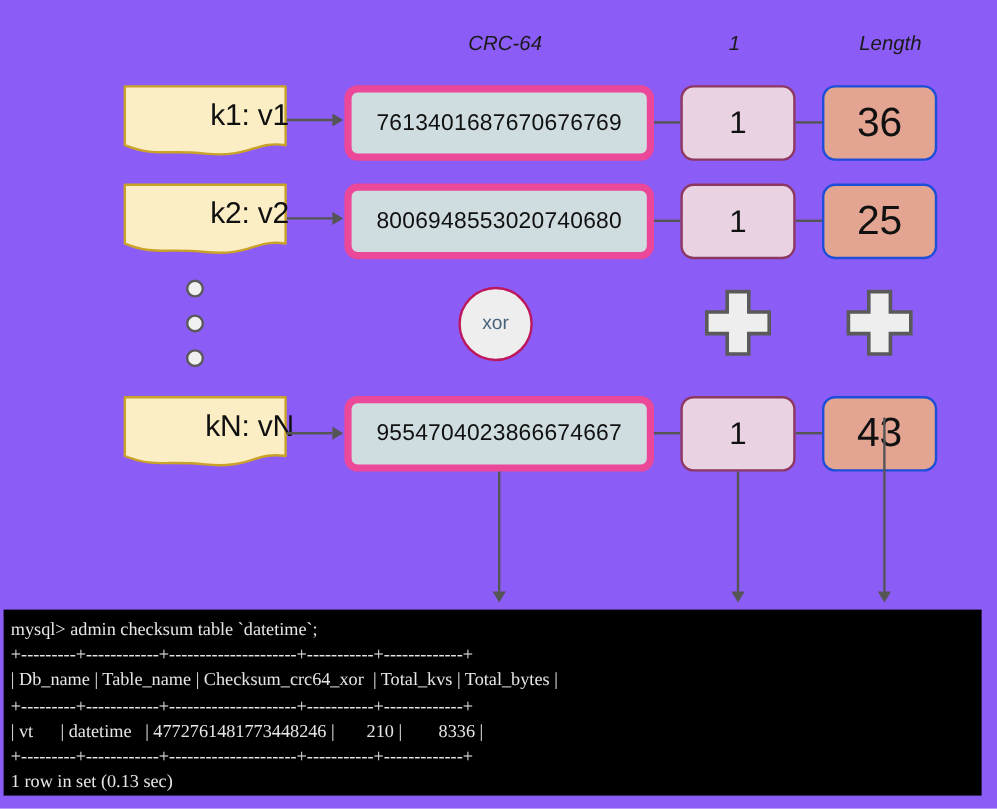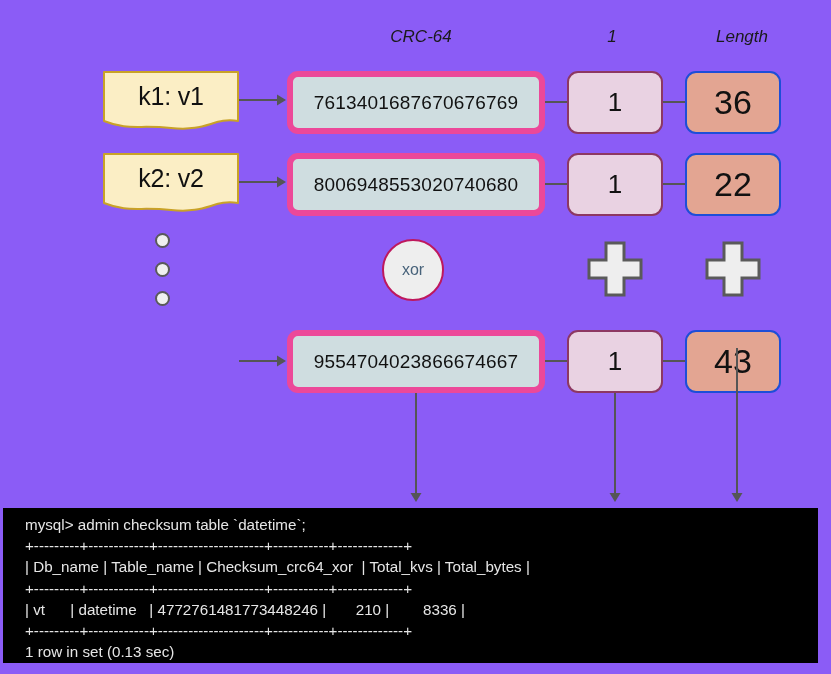--- a/index.html
+++ b/index.html
@@ -47,20 +47,21 @@
     top: 0;
     width: 136px;
     height: 50px;
     display: flex;
     align-items: center;
     justify-content: center;
     font-size: 25px;
     color: #101010;
     letter-spacing: -0.2px;
     white-space: nowrap;
+    padding-left: 37px;
   }
 
   
   .rbox {
     position: absolute;
     box-sizing: border-box;
     display: flex;
     align-items: center;
     justify-content: center;
     white-space: nowrap;
@@ -144,22 +145,22 @@
     position: absolute;
     left: 3px;
     top: 508px;
     width: 815px;
     height: 155px;
     background: #000000;
     overflow: hidden;
   }
   #terminal pre {
     margin: 0;
-    padding: 6px 0 0 22px;
-    font-family: Liberation Sans, sans-serif;
+    padding: 6px 0 0 6px;
+    font-family: Liberation Serif, serif;
     font-size: 15.2px;
     line-height: 21.2px;
     color: #e6e6e6;
     white-space: pre;
     letter-spacing: 0px;
   }
 </style>
 </head>
 <body>
 
@@ -192,36 +193,42 @@
     <div class="note-text">k2: v2</div>
   </div>
   <svg class="arrow-svg" style="left:239px; top:174px;" width="48" height="16">
     <line x1="0" y1="8" x2="38" y2="8" stroke="#555555" stroke-width="2"></line>
     <path d="M38,2.5 L47,8 L38,13.5 Z" fill="#555555"></path>
   </svg>
   <div class="rbox crc" style="left:287px; top:153px;">8006948553020740680</div>
   <div class="hline" style="left:545px; top:183px; width:22px;"></div>
   <div class="rbox kv" style="left:567px; top:153px;">1</div>
   <div class="hline" style="left:663px; top:183px; width:22px;"></div>
-  <div class="rbox len" style="left:685px; top:153px;">22</div>
+  <div class="rbox len" style="left:685px; top:153px;">25</div>
 
   <div class="dot" style="left:155px; top:233px;"></div>
   <div class="dot" style="left:155px; top:262px;"></div>
   <div class="dot" style="left:155px; top:291px;"></div>
 
   <div class="xor-circle" style="left:382px; top:239px;">xor</div>
 
   <svg class="plus" style="left:587px; top:241px;" viewBox="0 0 56 56">
     <path d="M19,2 L37,2 L37,19 L54,19 L54,37 L37,37 L37,54 L19,54 L19,37 L2,37 L2,19 L19,19 Z" fill="#eeeeee" stroke="#5a5a5a" stroke-width="3" stroke-linejoin="miter"></path>
   </svg>
 
   <svg class="plus" style="left:705px; top:241px;" viewBox="0 0 56 56">
     <path d="M19,2 L37,2 L37,19 L54,19 L54,37 L37,37 L37,54 L19,54 L19,37 L2,37 L2,19 L19,19 Z" fill="#eeeeee" stroke="#5a5a5a" stroke-width="3" stroke-linejoin="miter"></path>
   </svg>
 
+  <div class="note" style="left:103px; top:330px;">
+    <svg width="136" height="62" viewBox="0 0 136 62">
+      <path d="M1,1 L135,1 L135,50 C110,46 105,61 68,57 C35,53.5 26,60 1,50 Z" fill="#fbeec5" stroke="#c9a227" stroke-width="2" stroke-linejoin="round"></path>
+    </svg>
+    <div class="note-text">kN: vN</div>
+  </div>
   <svg class="arrow-svg" style="left:239px; top:353px;" width="48" height="16">
     <line x1="0" y1="8" x2="38" y2="8" stroke="#555555" stroke-width="2"></line>
     <path d="M38,2.5 L47,8 L38,13.5 Z" fill="#555555"></path>
   </svg>
   <div class="rbox crc" style="left:287px; top:330px;">9554704023866674667</div>
   <div class="hline" style="left:545px; top:360px; width:22px;"></div>
   <div class="rbox kv" style="left:567px; top:330px;">1</div>
   <div class="hline" style="left:663px; top:360px; width:22px;"></div>
   <div class="rbox len" style="left:685px; top:330px;">43</div>
 

